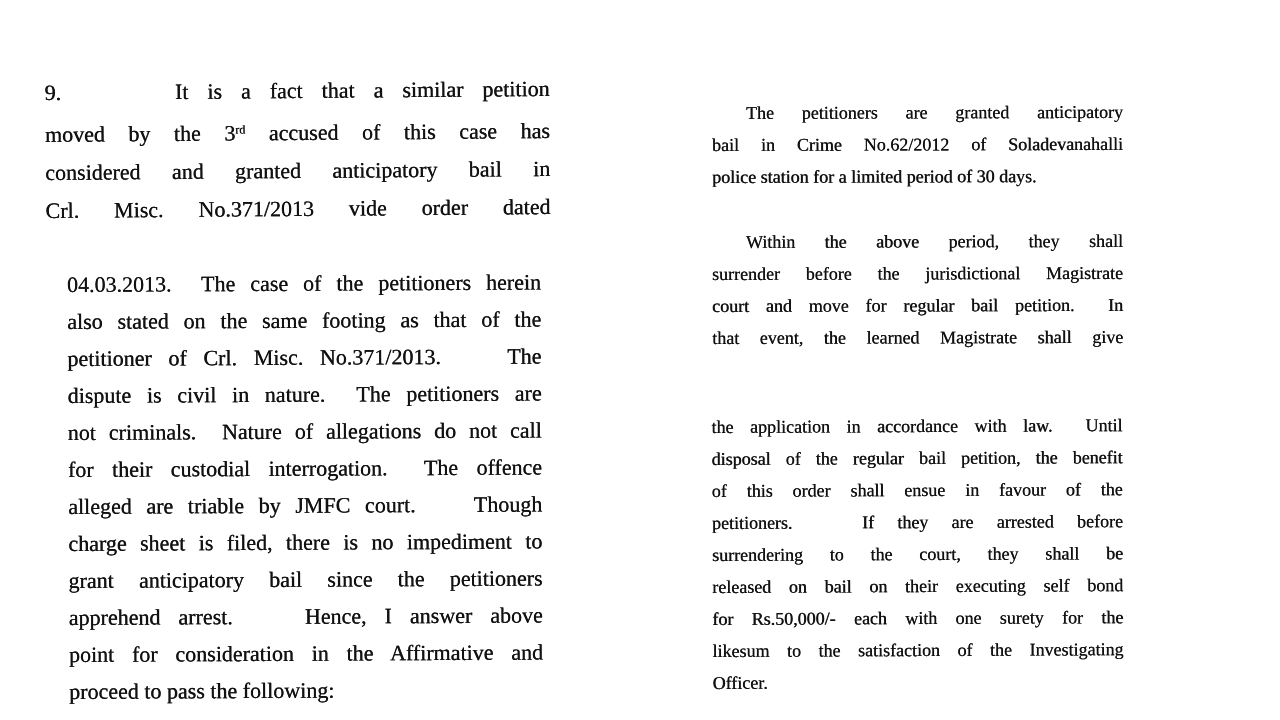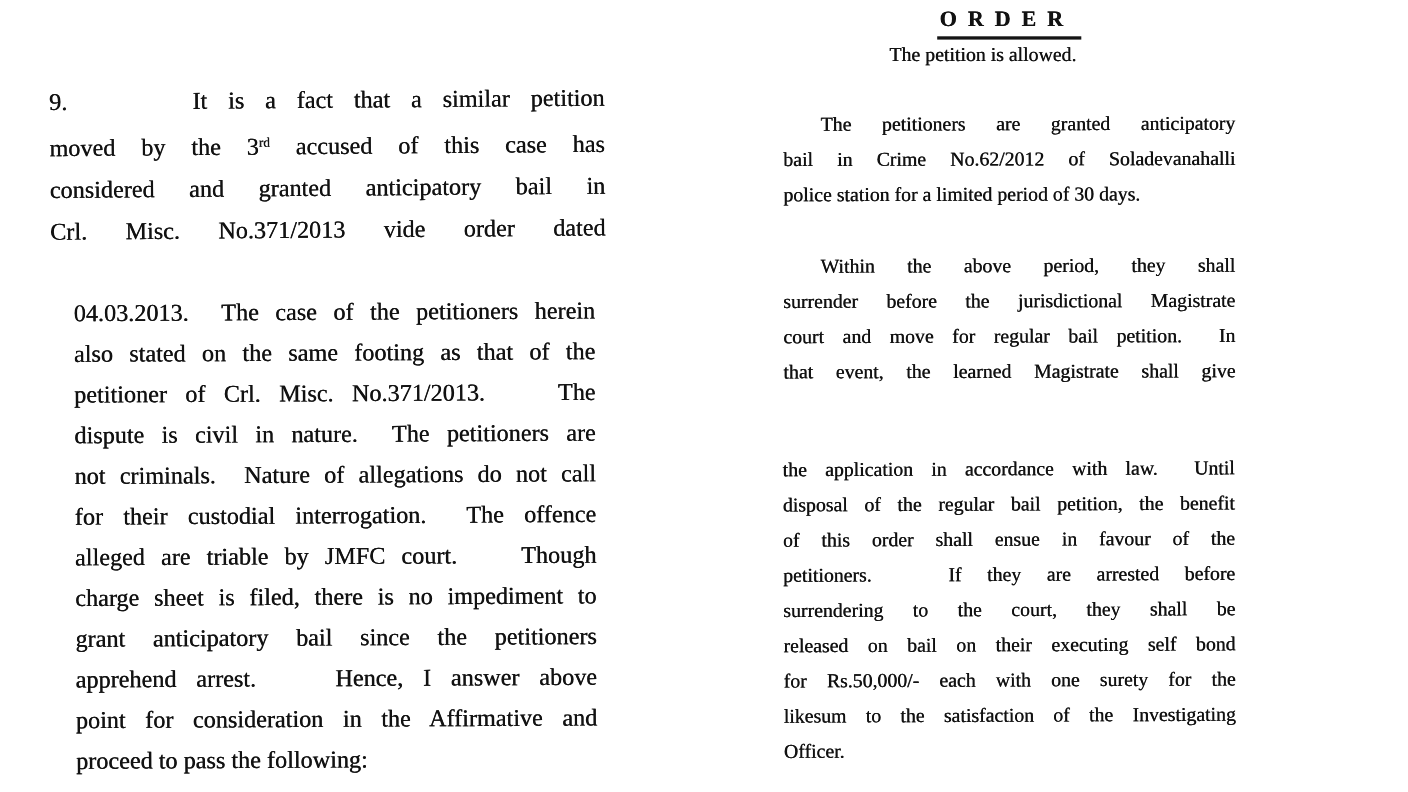--- a/index.html
+++ b/index.html
@@ -55,25 +55,21 @@
       <div class="tline">not criminals.&nbsp; Nature of allegations do not call</div>
       <div class="tline">for their custodial interrogation.&nbsp; The offence</div>
       <div class="tline">alleged are triable by JMFC court.&nbsp;&nbsp;&nbsp; Though</div>
       <div class="tline">charge sheet is filed, there is no impediment to</div>
       <div class="tline">grant anticipatory bail since the petitioners</div>
       <div class="tline">apprehend arrest.&nbsp;&nbsp;&nbsp; Hence, I answer above</div>
       <div class="tline">point for consideration in the Affirmative and</div>
       <div class="tline line-last">proceed to pass the following:</div>
     </div>
 
-  <div class="block heading-wrap" style="left:712px;top:6px;width:411px;">
-    <span class="heading order-heading">O R D E R</span>
-  </div>
 
-  <div class="block sub-line" style="left:688px;top:37px;width:411px;">The petition is allowed.</div>
 
   <div class="block para right-body p-right tilt-c" style="left:712px;top:97px;width:411px;">
       <div class="tline indent">The petitioners are granted anticipatory</div>
       <div class="tline">bail in Crime No.62/2012 of Soladevanahalli</div>
       <div class="tline line-last">police station for a limited period of 30 days.</div>
     </div>
 
   <div class="block para right-body p-right tilt-c" style="left:712px;top:226px;width:411px;">
       <div class="tline indent">Within the above period, they shall</div>
       <div class="tline">surrender before the jurisdictional Magistrate</div>

